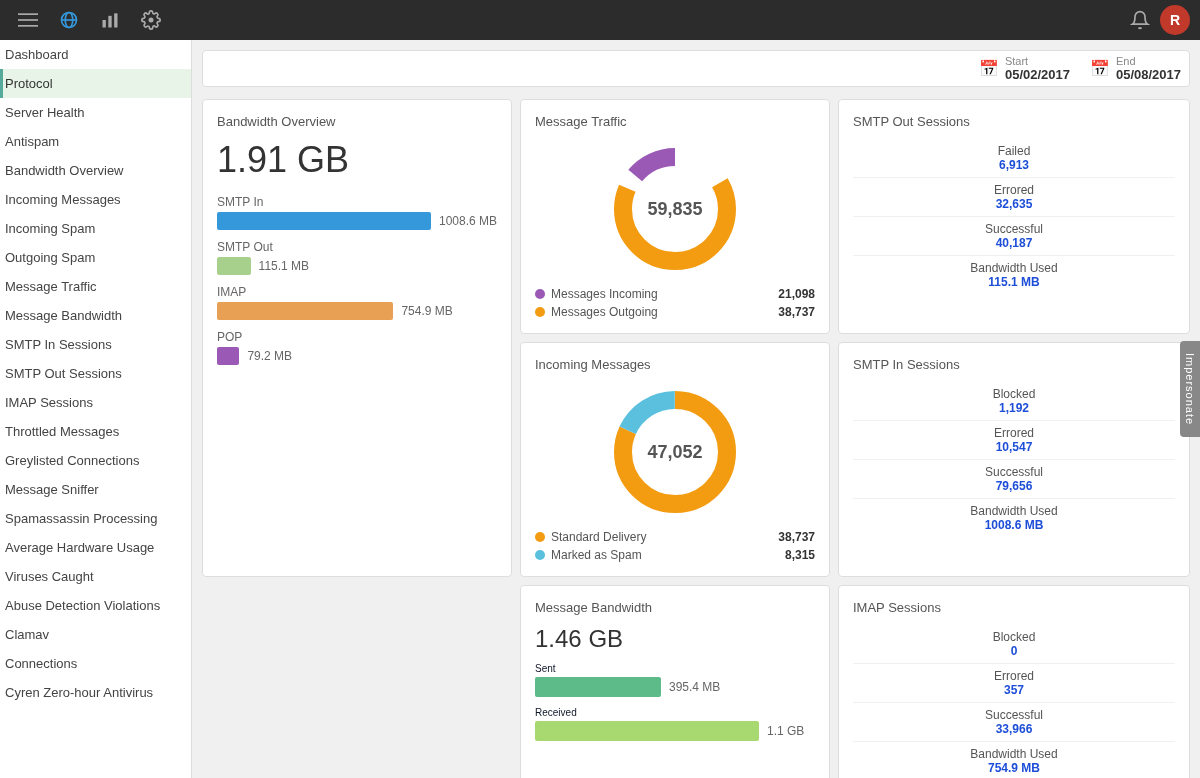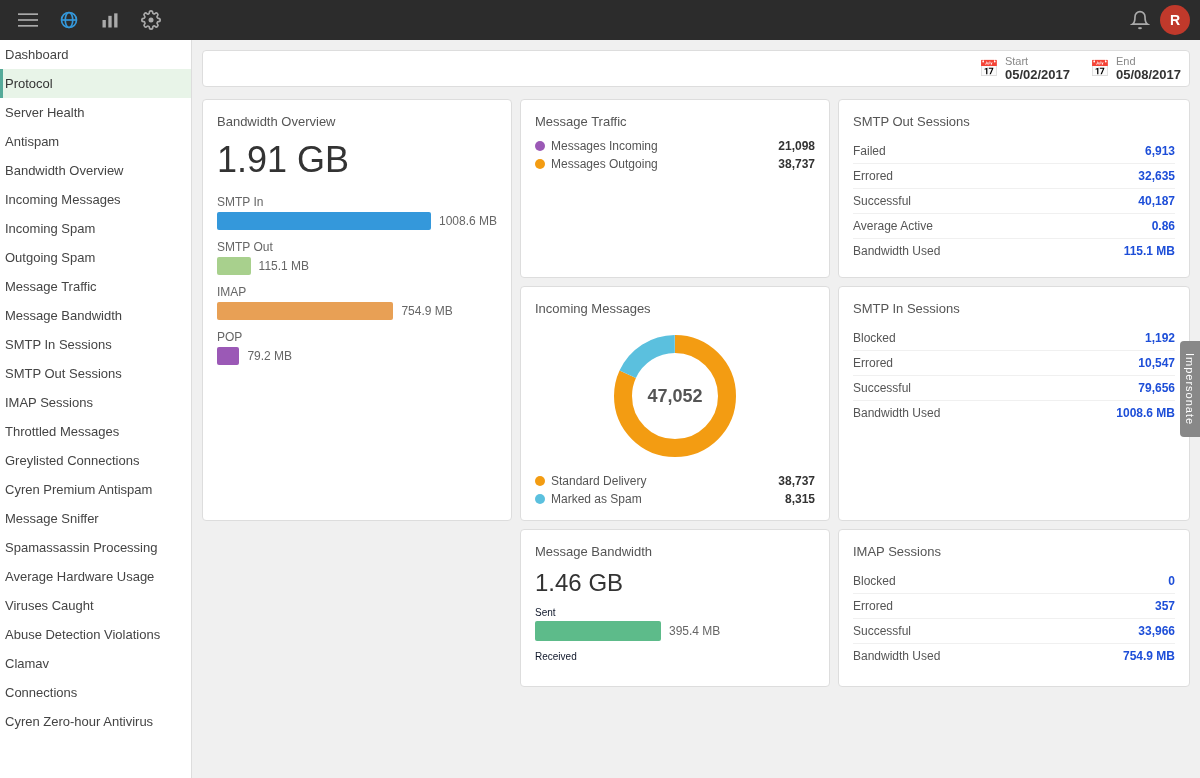--- a/index.html
+++ b/index.html
@@ -95,21 +95,21 @@
     .legend { display: flex; flex-direction: column; gap: 4px; margin-top: 8px; justify-content: flex-end; }
     .legend-item { display: flex; align-items: center; justify-content: space-between; }
     .legend-left { display: flex; align-items: center; gap: 6px; }
     .legend-dot { width: 10px; height: 10px; border-radius: 50%; flex-shrink: 0; }
     .legend-label { font-size: 12px; color: #555; }
     .legend-val { font-size: 12px; color: #333; font-weight: bold; }
 
     
     .stats-card .stat-row {
       display: flex; justify-content: space-between; align-items: center;
-      padding: 5px 0; border-bottom: 1px solid #f0f0f0; font-size: 12px;
+      padding: 5px 0; border-bottom: 1px solid #f0f0f0; font-size: 12px; flex-direction: column;
     }
     .stats-card .stat-row:last-child { border-bottom: none; }
     .stat-label { color: #555; }
     .stat-value { color: #1d4ed8; font-weight: bold; }
 
     
     .mb-total { font-size: 24px; color: #333; font-weight: 300; margin-bottom: 10px; }
     .mb-row { margin-bottom: 10px; }
     .mb-row-label { font-size: 10px; color: #0f172a; margin-bottom: 3px; }
     .mb-bar-row { display: flex; align-items: center; gap: 8px; }
@@ -179,21 +179,20 @@
     <div class="sidebar-item">Incoming Messages</div>
     <div class="sidebar-item">Incoming Spam</div>
     <div class="sidebar-item">Outgoing Spam</div>
     <div class="sidebar-item">Message Traffic</div>
     <div class="sidebar-item">Message Bandwidth</div>
     <div class="sidebar-item">SMTP In Sessions</div>
     <div class="sidebar-item">SMTP Out Sessions</div>
     <div class="sidebar-item">IMAP Sessions</div>
     <div class="sidebar-item">Throttled Messages</div>
     <div class="sidebar-item">Greylisted Connections</div>
-    <div class="sidebar-item">Cyren Premium Antispam</div>
     <div class="sidebar-item">Message Sniffer</div>
     <div class="sidebar-item">Spamassassin Processing</div>
     <div class="sidebar-item">Average Hardware Usage</div>
     <div class="sidebar-item">Viruses Caught</div>
     <div class="sidebar-item">Abuse Detection Violations</div>
     <div class="sidebar-item">Clamav</div>
     <div class="sidebar-item">Connections</div>
     <div class="sidebar-item">Cyren Zero-hour Antivirus</div>
   </div>
 
@@ -250,20 +249,31 @@
           <div class="bw-row-label">POP</div>
           <div class="bw-bar-container">
             <div class="bw-bar" style="width:8%; background:#9b59b6;"></div>
             <span class="bw-bar-val">79.2 MB</span>
           </div>
         </div>
       </div>
 
       <div class="card" style="grid-column:2; grid-row:1;">
         <div class="card-title">Message Traffic</div>
+        <div class="donut-container">
+          <div class="donut-wrapper">
+            <svg width="140" height="140" viewBox="0 0 140 140">
+
+              <circle cx="70" cy="70" r="52" fill="none" stroke="#f39c12" stroke-width="18" stroke-dasharray="212 327" stroke-dashoffset="-54" transform="rotate(-90 70 70)"></circle>
+
+              <circle cx="70" cy="70" r="52" fill="none" stroke="#9b59b6" stroke-width="18" stroke-dasharray="114 325" stroke-dashoffset="158" transform="rotate(-90 70 70)"></circle>
+            </svg>
+            <div class="donut-label">59,835</div>
+          </div>
+        </div>
         <div class="legend">
           <div class="legend-item">
             <div class="legend-left">
               <div class="legend-dot" style="background:#9b59b6;"></div>
               <span class="legend-label">Messages Incoming</span>
             </div>
             <span class="legend-val">21,098</span>
           </div>
           <div class="legend-item">
             <div class="legend-left">
@@ -281,24 +291,20 @@
           <span class="stat-label">Failed</span>
           <span class="stat-value">6,913</span>
         </div>
         <div class="stat-row">
           <span class="stat-label">Errored</span>
           <span class="stat-value">32,635</span>
         </div>
         <div class="stat-row">
           <span class="stat-label">Successful</span>
           <span class="stat-value">40,187</span>
-        </div>
-        <div class="stat-row">
-          <span class="stat-label">Average Active</span>
-          <span class="stat-value">0.86</span>
         </div>
         <div class="stat-row">
           <span class="stat-label">Bandwidth Used</span>
           <span class="stat-value">115.1 MB</span>
         </div>
       </div>
 
       <div class="card" style="grid-column:2; grid-row:2;">
         <div class="card-title">Incoming Messages</div>
         <div class="donut-container">
@@ -355,20 +361,24 @@
         <div class="mb-total">1.46 GB</div>
         <div class="mb-row">
           <div class="mb-row-label">Sent</div>
           <div class="mb-bar-row">
             <div class="mb-bar" style="width:45%; background:#5dbb8a;"></div>
             <span class="mb-val">395.4 MB</span>
           </div>
         </div>
         <div class="mb-row">
           <div class="mb-row-label">Received</div>
+          <div class="mb-bar-row">
+            <div class="mb-bar" style="width:80%; background:#a8d870;"></div>
+            <span class="mb-val">1.1 GB</span>
+          </div>
         </div>
       </div>
 
       <div class="card stats-card" style="grid-column:3; grid-row:3;">
         <div class="card-title">IMAP Sessions</div>
         <div class="stat-row">
           <span class="stat-label">Blocked</span>
           <span class="stat-value">0</span>
         </div>
         <div class="stat-row">

